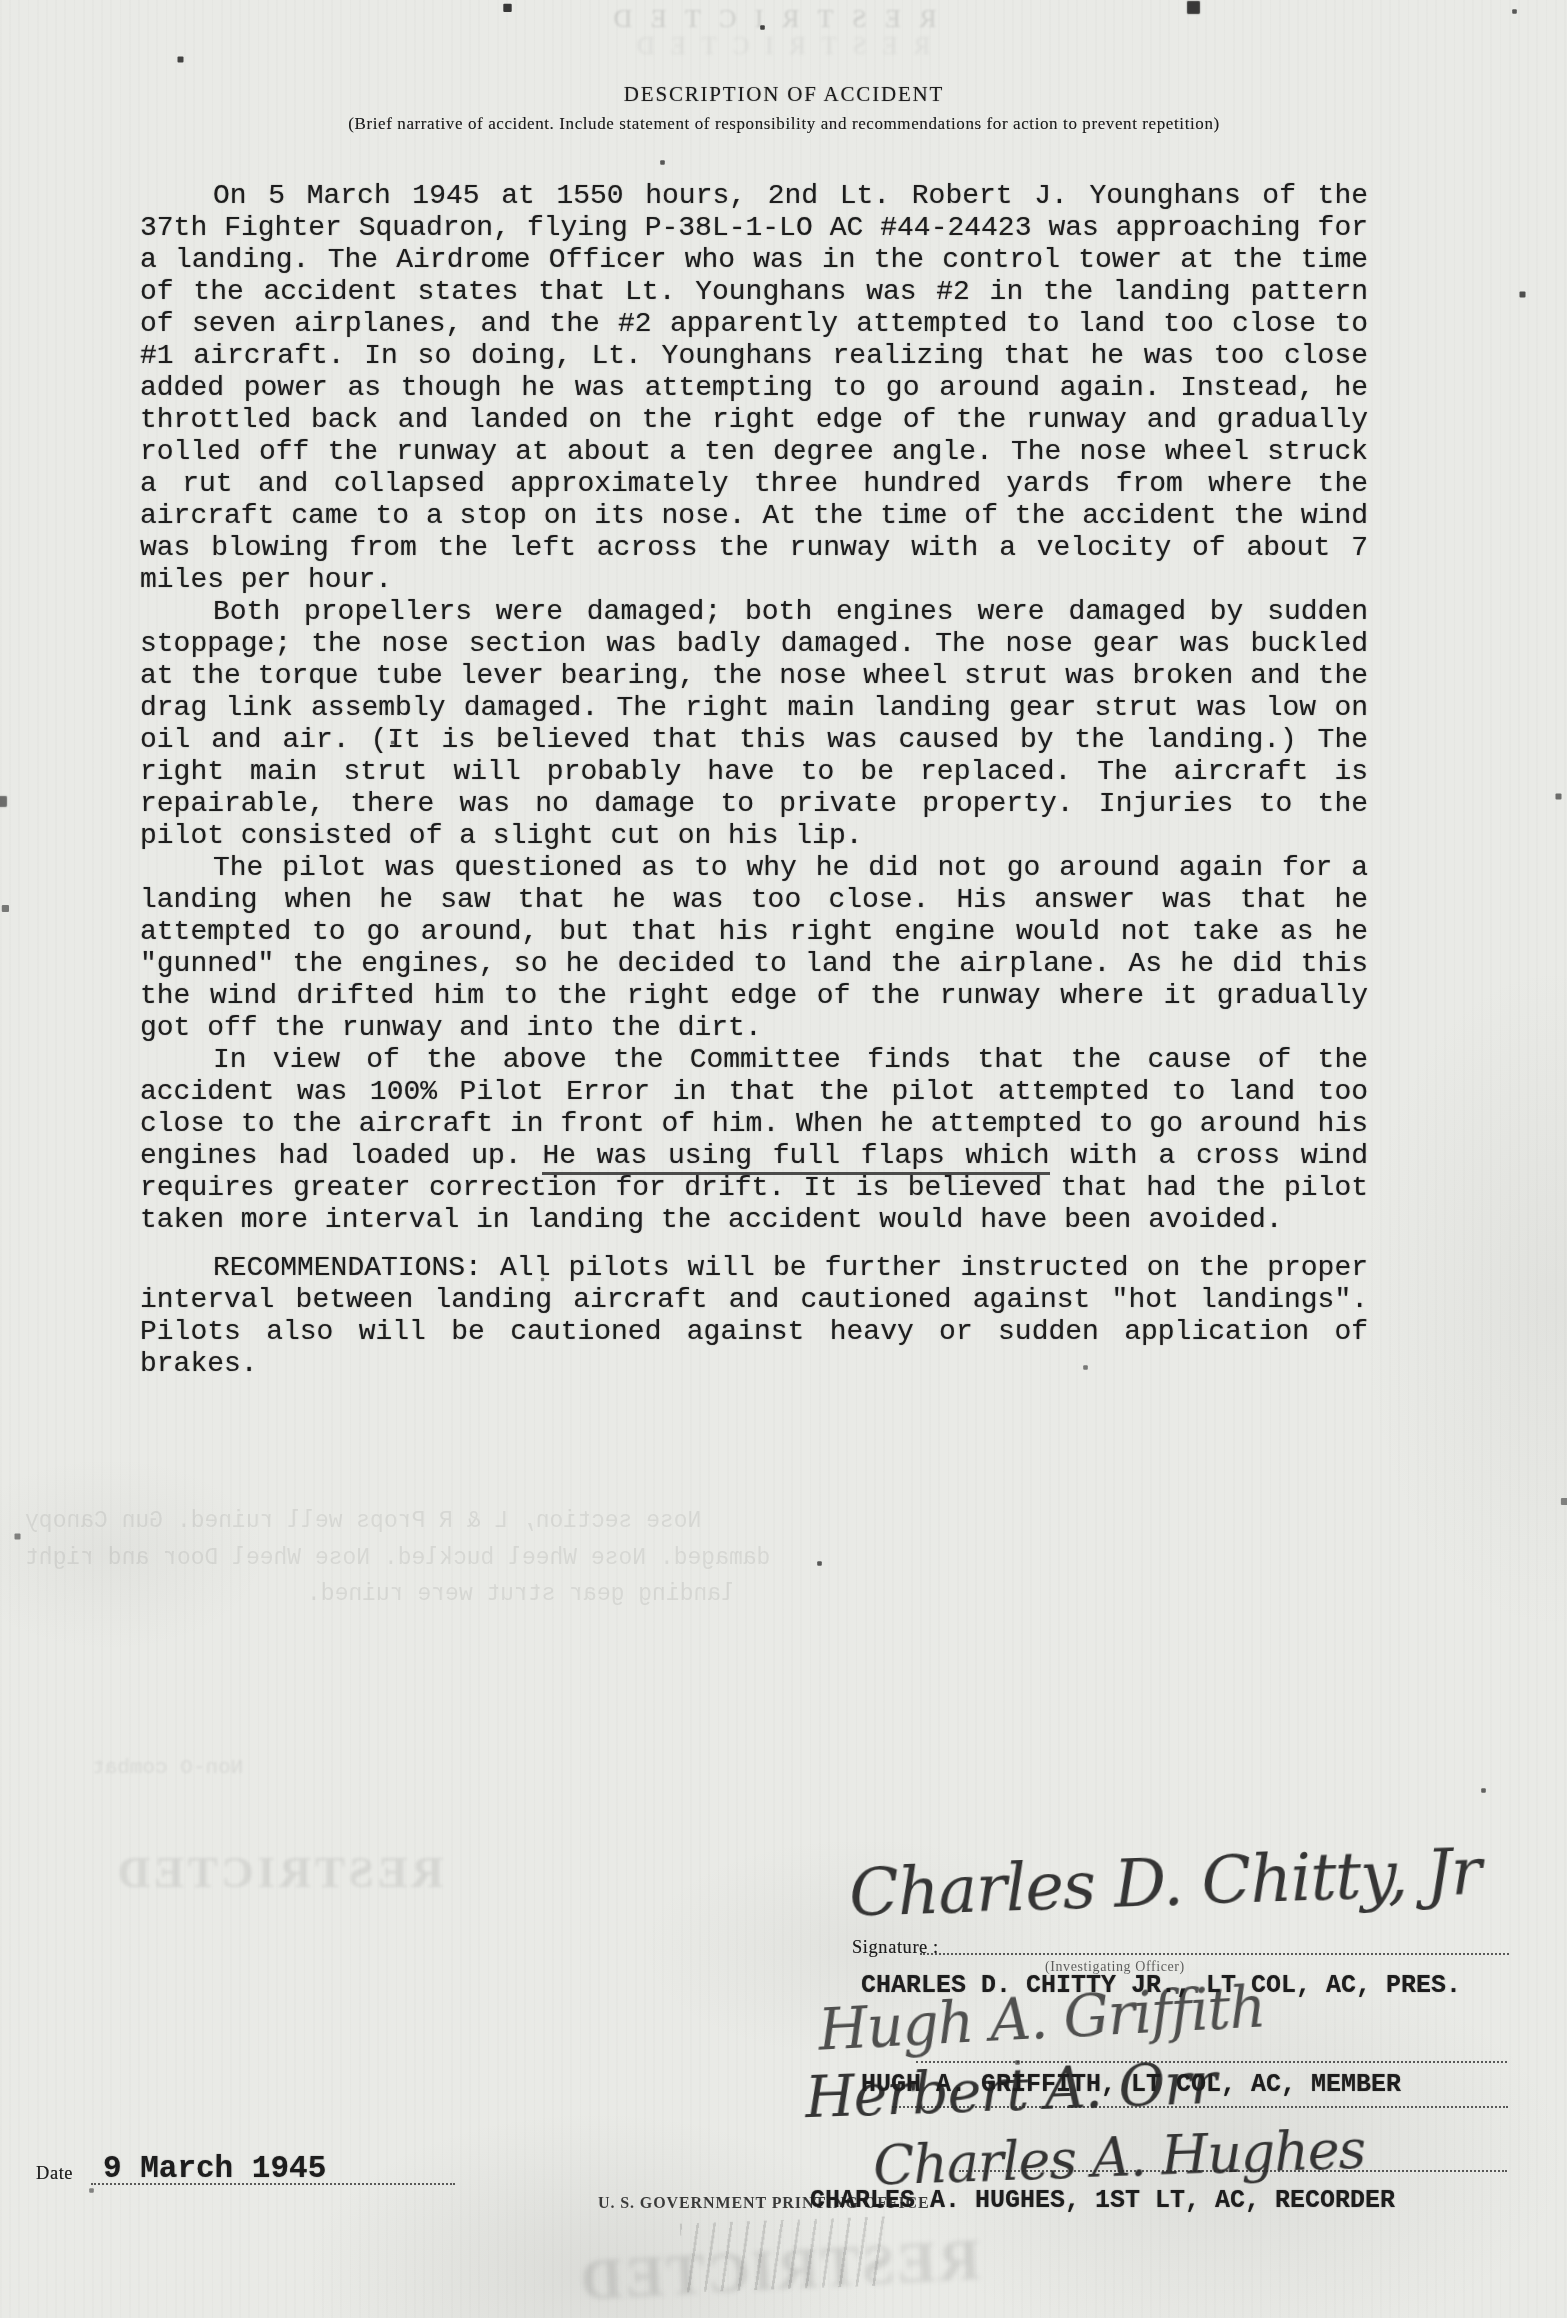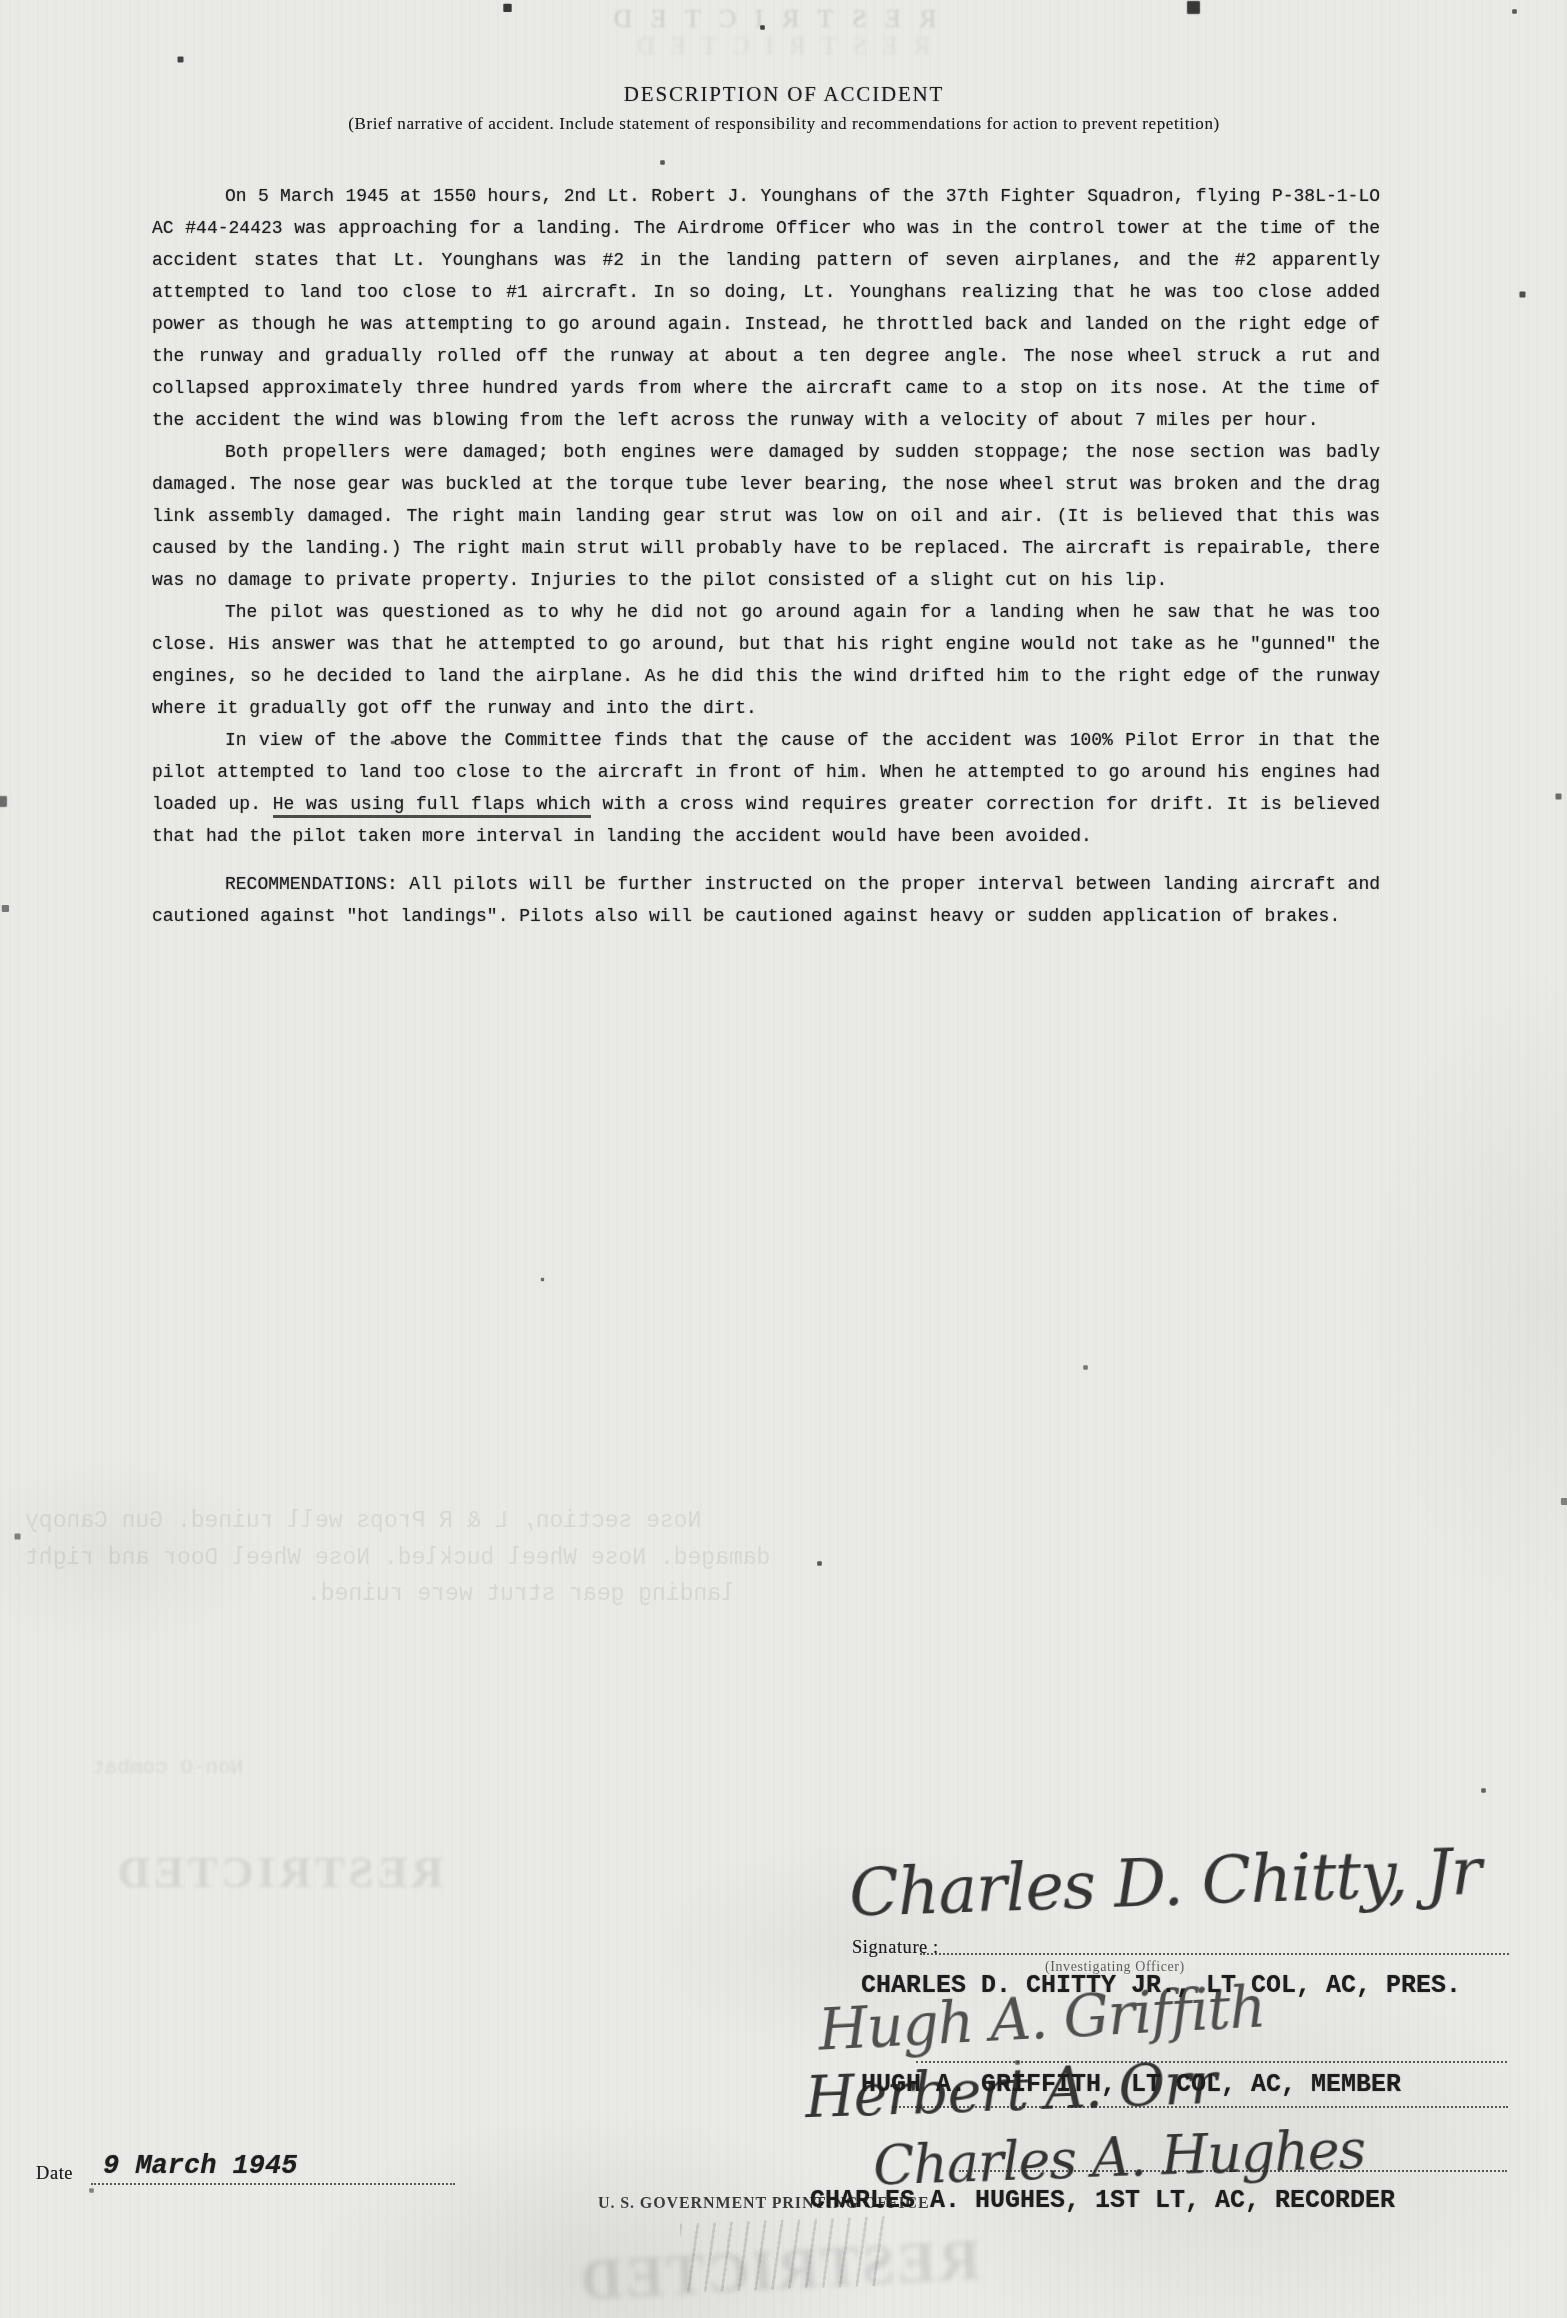--- a/index.html
+++ b/index.html
@@ -26,22 +26,22 @@
     font-size:21px;letter-spacing:1.8px;white-space:nowrap;
     text-shadow:0 0 1.2px rgba(25,25,25,.45);
     margin-top:21px;
   }
   .doc-subtitle{
     position:absolute;top:114px;left:50%;transform:translateX(-50%);
     font-size:17px;letter-spacing:0.6px;white-space:nowrap;
     text-shadow:0 0 0.6px rgba(25,25,25,.4);
   }
   .body-text{
-    position:absolute;left:152px;top:180px;width:1228px;
-    font-size:18px;line-height:32px;text-align:justify;
+    position:absolute;left:140px;top:180px;width:1228px;
+    font-size:28px;line-height:32px;text-align:justify;
     text-shadow:0 0 1.2px rgba(22,22,22,.5);
   }
   .body-text p{margin:0;text-indent:73px;}
   .body-text p.rec{margin-top:16px;}
   .hand-underline{border-bottom:3.1px solid rgba(35,35,35,.8);padding-bottom:0.6px;}
 
   .cursive-sig{
     position:absolute;color:rgba(28,28,28,.88);filter:blur(0.5px);
     white-space:nowrap;letter-spacing:-1.2px;
   }
@@ -127,21 +127,21 @@
   <div class="sig-typed" style="top:2070px;left:861px;">HUGH A. GRIFFITH, LT COL, AC, MEMBER</div>
 
   <div class="cursive-sig cursive" style="top:2057px;left:805px;font-size:57px;transform:rotate(-2deg);">Herbert A. Orr</div>
   <div class="dotted" style="top:2106px;left:892px;width:616px;"></div>
 
   <div class="cursive-sig cursive" style="top:2126px;left:873px;font-size:54px;transform:rotate(-2deg);">Charles A. Hughes</div>
   <div class="dotted" style="top:2170px;left:959px;width:548px;"></div>
   <div class="sig-typed" style="top:2186px;left:810px;">CHARLES A. HUGHES, 1ST LT, AC, RECORDER</div>
 
   <div class="small-label print" style="top:2163px;left:36px;">Date</div>
-  <div class="sig-typed" style="top:2151px;left:103px;font-size:27px;font-style:italic;">9 March 1945</div>
+  <div class="sig-typed" style="top:2151px;left:103px;font-size:31px;">9 March 1945</div>
   <div class="dotted" style="top:2183px;left:91px;width:364px;"></div>
 
   <div class="gpo print" style="top:2194px;left:598px;">U. S. GOVERNMENT PRINTING OFFICE</div>
 
   <div class="ghost ghost-stamp-bottom print">RESTRICTED</div>
   <div class="ghost-hatch"></div>
 
   <div class="specks"></div>
 
 </div>

